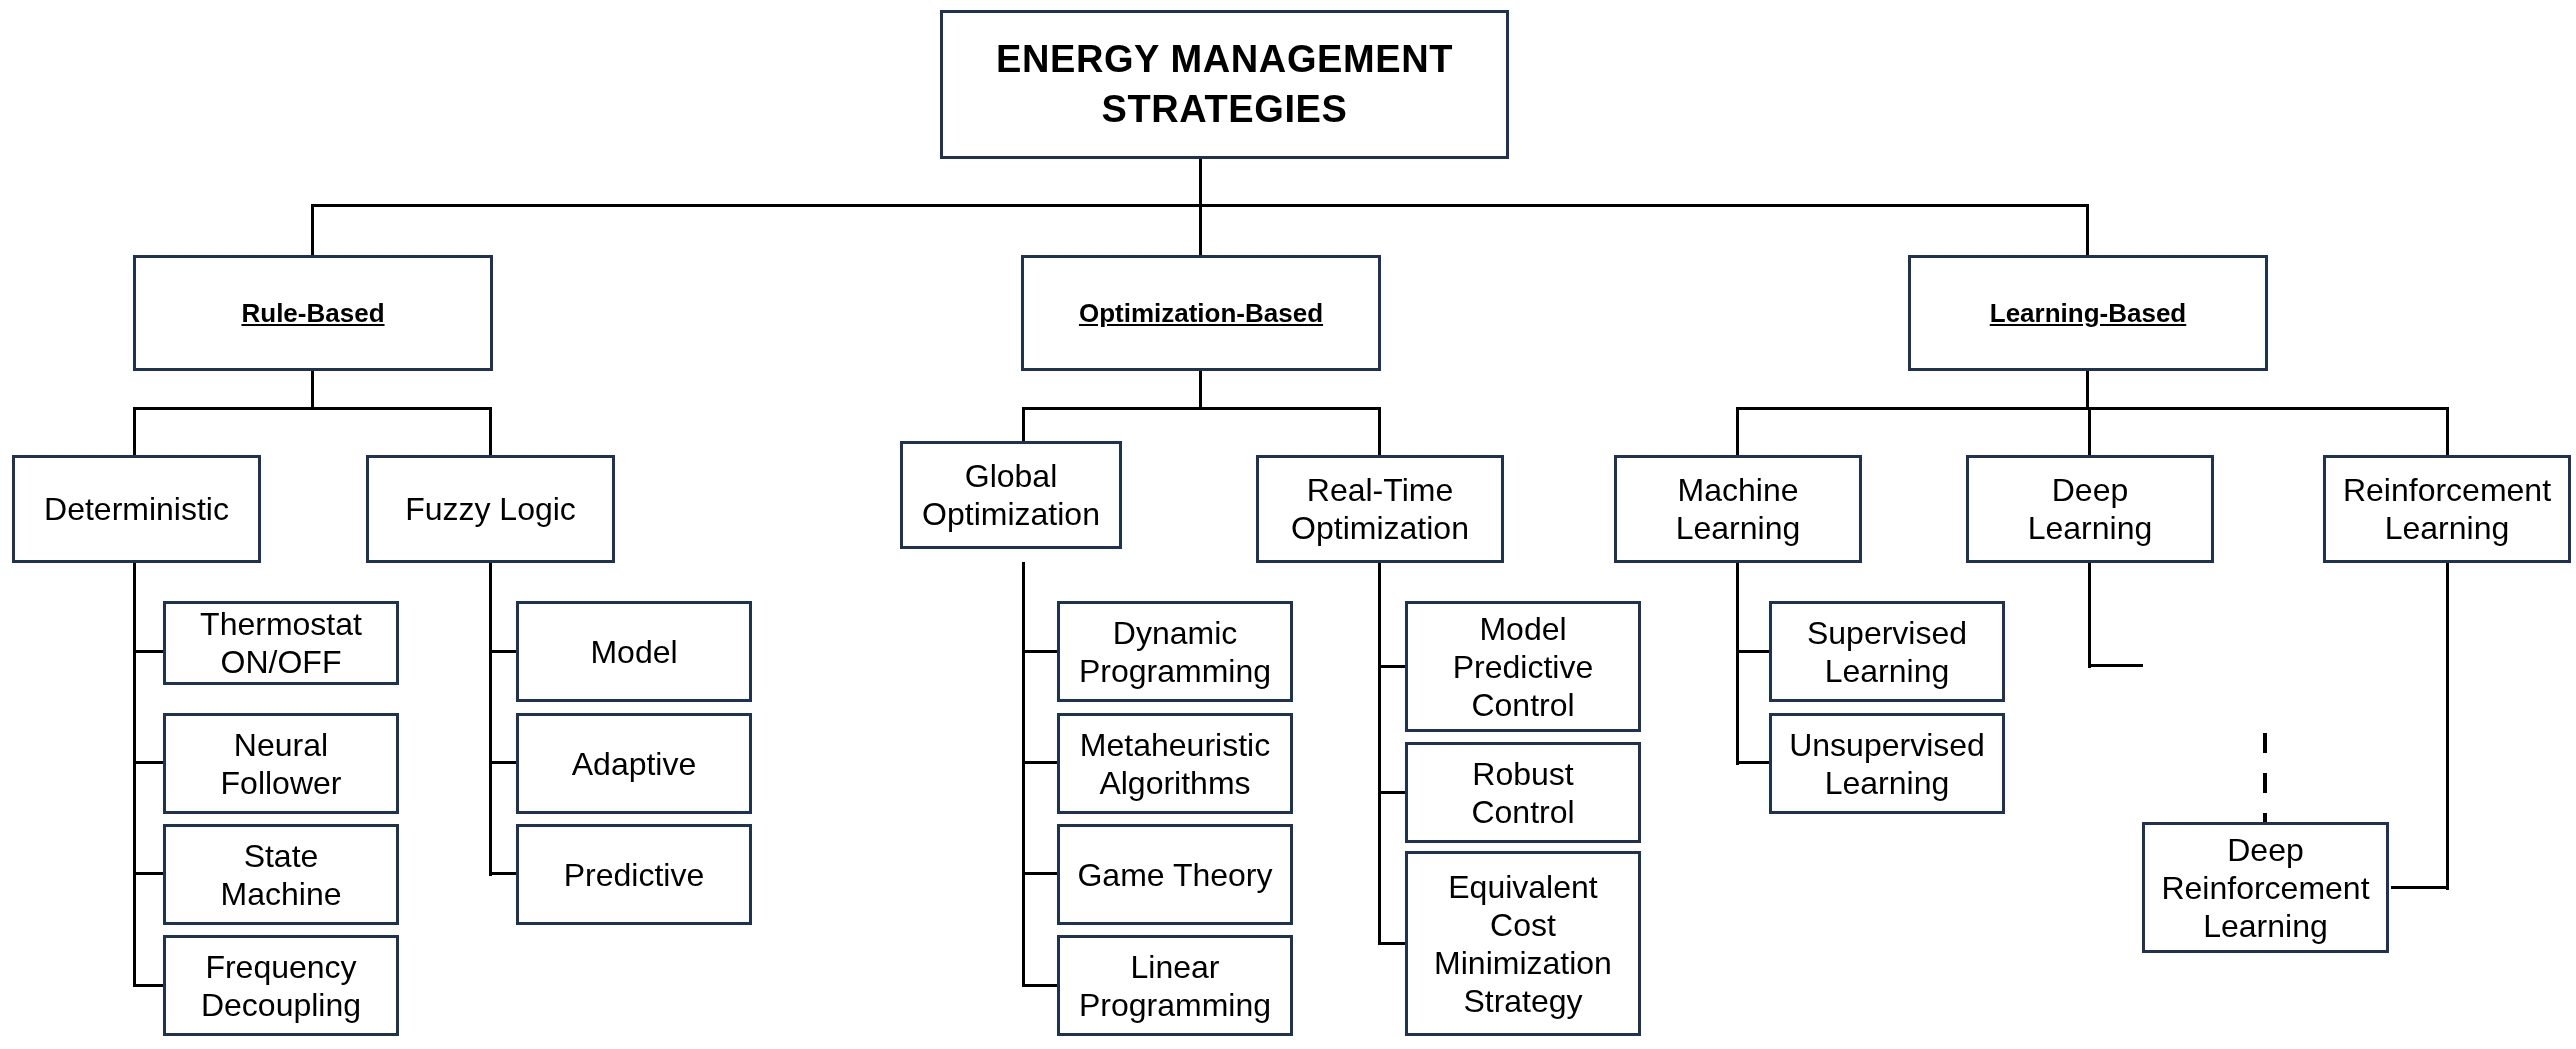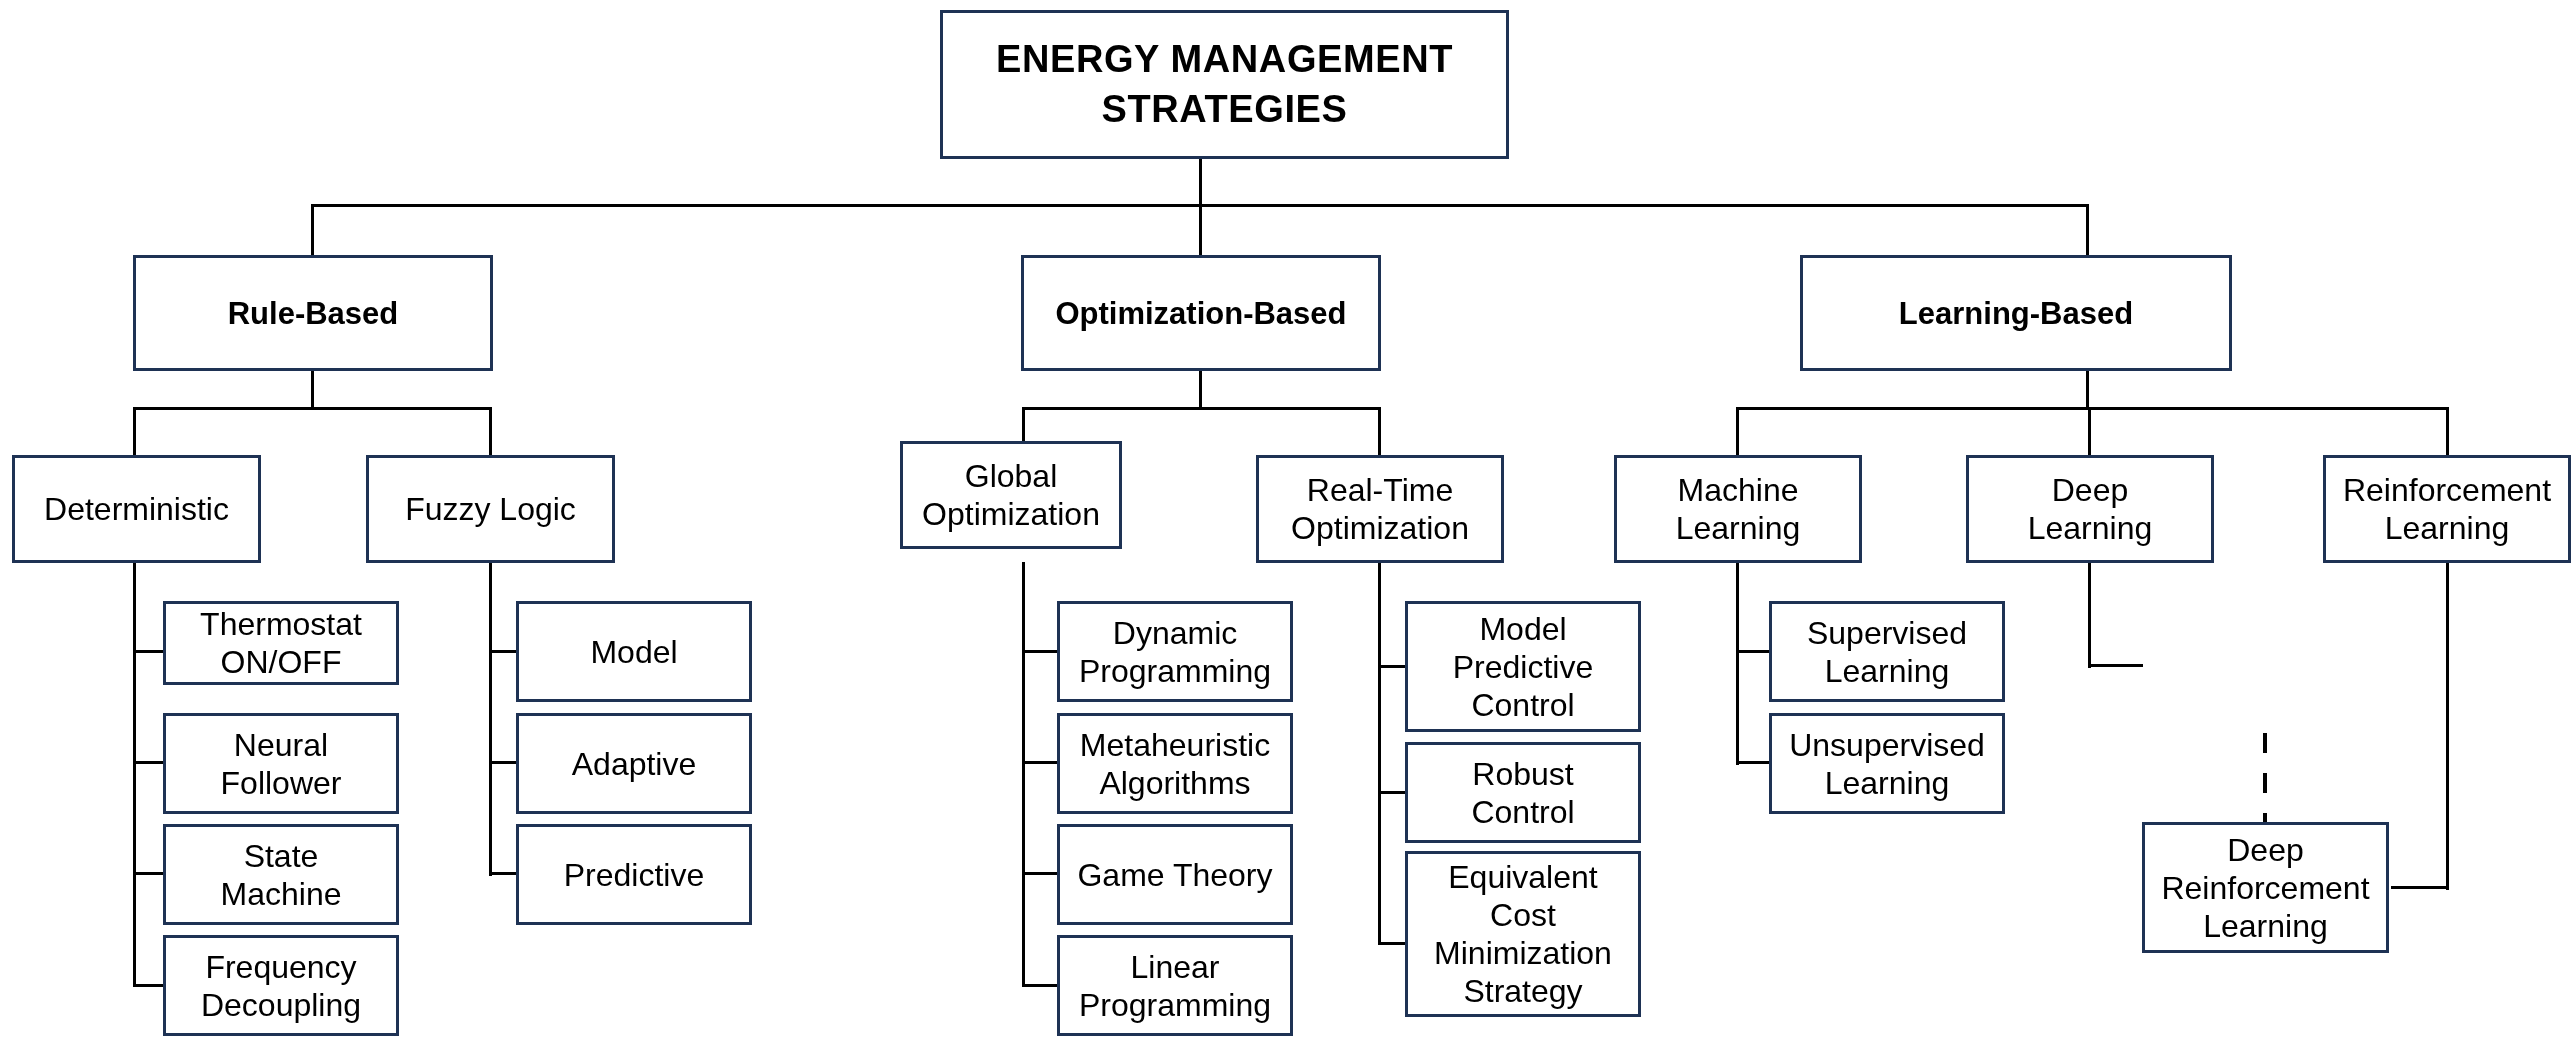--- a/index.html
+++ b/index.html
@@ -21,40 +21,40 @@
     position:absolute;
     box-sizing:border-box;
     background:var(--bg-color);
     border:3px solid var(--border-color);
     display:flex;align-items:center;justify-content:center;
     text-align:center;
     white-space:pre-line;
     z-index:2;
   }
   .lv1{font-weight:bold;font-size:38px;line-height:50px;letter-spacing:0.6px;margin-left:23px;}
-  .lv2{font-weight:bold;font-size:31px;line-height:37px;}
+  .lv2{font-weight:bold;font-size:26px;line-height:37px;text-decoration:underline;}
   .lv3{font-size:32px;line-height:38px;}
   .leaf{font-size:32px;line-height:38px;}
   .line{position:absolute;background:var(--line-color);z-index:1;}
   .dash{
     position:absolute;width:3.6px;z-index:1;
     background:repeating-linear-gradient(to bottom,var(--line-color) 0px,var(--line-color) 20.4px,transparent 20.4px,transparent 40px);
   }
 </style>
 </head>
 <body>
 
 <div id="canvas">
 
   <div class="box lv1" style="left:917px;top:9.6px;width:569px;height:149px">ENERGY MANAGEMENT
 STRATEGIES</div>
 
   <div class="box lv2" style="left:133px;top:255px;width:360px;height:116px">Rule-Based</div>
   <div class="box lv2" style="left:1021px;top:255px;width:360px;height:116px">Optimization-Based</div>
-  <div class="box lv2" style="left:1800px;top:255px;width:432px;height:116px">Learning-Based</div>
+  <div class="box lv2" style="left:1908px;top:255px;width:360px;height:116px">Learning-Based</div>
 
   <div class="box lv3" style="left:12px;top:455px;width:249px;height:108px">Deterministic</div>
   <div class="box lv3" style="left:366px;top:455px;width:249px;height:108px">Fuzzy Logic</div>
   <div class="box lv3" style="left:900px;top:441px;width:222px;height:108px">Global
 Optimization</div>
   <div class="box lv3" style="left:1256px;top:455px;width:248px;height:108px">Real-Time
 Optimization</div>
   <div class="box lv3" style="left:1614px;top:455px;width:248px;height:108px">Machine
 Learning</div>
   <div class="box lv3" style="left:1966px;top:455px;width:248px;height:108px">Deep
@@ -81,21 +81,21 @@
 Algorithms</div>
   <div class="box leaf" style="left:1057px;top:824px;width:236px;height:101px">Game Theory</div>
   <div class="box leaf" style="left:1057px;top:935px;width:236px;height:101px">Linear
 Programming</div>
 
   <div class="box leaf" style="left:1405px;top:601px;width:236px;height:131px">Model
 Predictive
 Control</div>
   <div class="box leaf" style="left:1405px;top:742px;width:236px;height:101px">Robust
 Control</div>
-  <div class="box leaf" style="left:1405px;top:851px;width:236px;height:166px">Equivalent
+  <div class="box leaf" style="left:1405px;top:851px;width:236px;height:185px">Equivalent
 Cost
 Minimization
 Strategy</div>
 
   <div class="box leaf" style="left:1769px;top:601px;width:236px;height:101px">Supervised
 Learning</div>
   <div class="box leaf" style="left:1769px;top:713px;width:236px;height:101px">Unsupervised
 Learning</div>
 
   <div class="box leaf" style="left:2142px;top:822px;width:247px;height:131px">Deep

